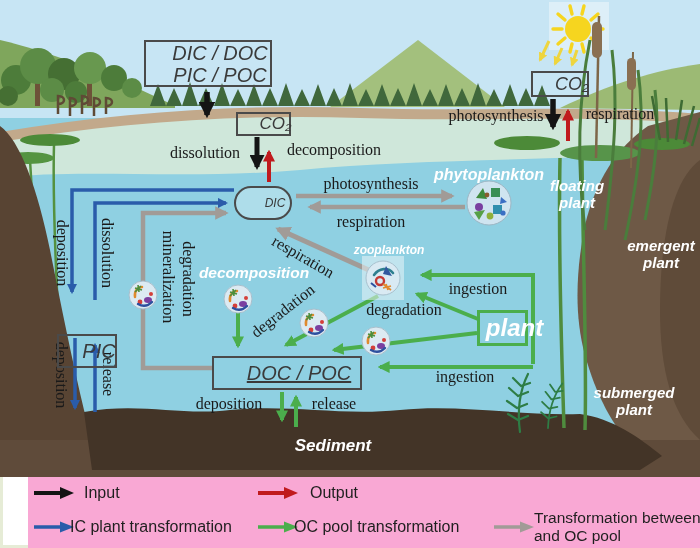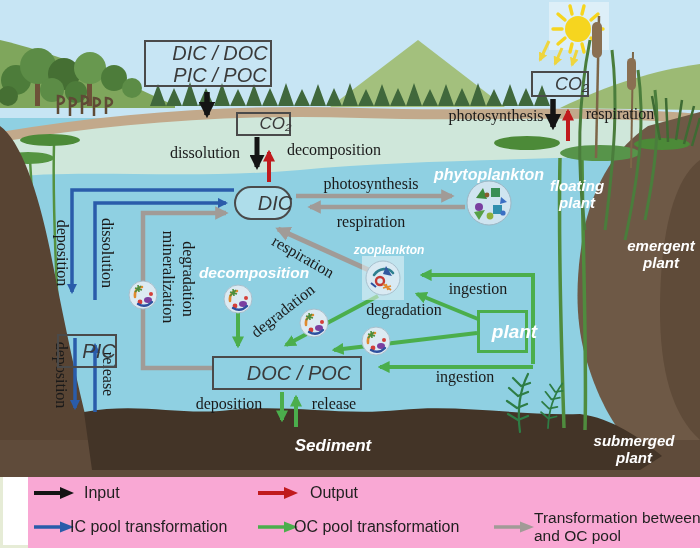--- a/index.html
+++ b/index.html
@@ -197,24 +197,24 @@
       <use href="#fern" transform="translate(520,432)"></use>
       <use href="#fern" transform="translate(548,428) scale(0.8) rotate(10)"></use>
     </svg>
 
     <div class="box" style="left:144px;top:40px;width:128px;height:47px;font-size:20px;flex-direction:column;line-height:22px;">
       <div>DIC / DOC</div>
       <div>PIC / POC</div>
     </div>
     <div class="box" style="left:236px;top:112px;width:55px;height:24px;font-size:17px;">CO₂</div>
     <div class="box" style="left:531px;top:71px;width:58px;height:26px;font-size:18px;">CO₂</div>
-    <div class="box" style="left:234px;top:186px;width:58px;height:34px;font-size:20px;background:rgba(255,255,255,0.28);border-radius:17px;">DIC</div>
+    <div class="box" style="left:234px;top:186px;width:58px;height:34px;font-size:12px;background:rgba(255,255,255,0.28);border-radius:17px;">DIC</div>
     <div class="box" style="left:57px;top:302px;width:60px;height:34px;font-size:20px;margin-top:32px;">PIC</div>
-    <div class="box" style="left:212px;top:356px;width:150px;height:34px;font-size:20px;">DOC / POC</div>
-    <div class="box" style="left:477px;top:310px;width:51px;height:43px;font-size:19px;border:3px solid #4bae4c;color:#fff;font-weight:bold;">plant</div>
+    <div class="box" style="left:212px;top:356px;width:150px;height:34px;font-size:20px;text-decoration:underline;">DOC / POC</div>
+    <div class="box" style="left:477px;top:310px;width:51px;height:36px;font-size:24px;border:3px solid #4bae4c;color:#fff;font-weight:bold;">plant</div>
 
     <div class="pos label-serif" style="left:205px;top:153px;">dissolution</div>
     <div class="pos label-serif" style="left:334px;top:150px;">decomposition</div>
     <div class="pos label-serif" style="left:496px;top:116px;">photosynthesis</div>
     <div class="pos label-serif" style="left:620px;top:114px;">respiration</div>
     <div class="pos label-serif" style="left:371px;top:184px;">photosynthesis</div>
     <div class="pos label-serif" style="left:371px;top:222px;">respiration</div>
     <div class="pos label-serif" style="left:303px;top:257px;transform:translate(-50%,-50%) rotate(30deg);">respiration</div>
     <div class="pos label-serif" style="left:283px;top:311px;transform:translate(-50%,-50%) rotate(-38deg);">degradation</div>
     <div class="pos label-serif" style="left:478px;top:289px;">ingestion</div>
@@ -228,42 +228,42 @@
     <div class="pos label-serif vert" style="left:168px;top:277px;">mineralization</div>
     <div class="pos label-serif vert" style="left:188px;top:279px;">degradation</div>
     <div class="pos label-serif vert" style="left:61px;top:375px;">deposition</div>
     <div class="pos label-serif vert" style="left:108px;top:374px;">release</div>
 
     <div class="pos label-white nowrap" style="left:489px;top:175px;font-size:16px;">phytoplankton</div>
     <div class="pos label-white nowrap" style="left:389px;top:251px;font-size:12px;">zooplankton</div>
     <div class="pos label-white nowrap" style="left:254px;top:273px;font-size:15.5px;">decomposition</div>
     <div class="pos label-white" style="left:577px;top:195px;width:64px;">floating plant</div>
     <div class="pos label-white" style="left:661px;top:255px;width:78px;">emergent plant</div>
-    <div class="pos label-white" style="left:634px;top:402px;width:94px;margin-top:48px;">submerged plant</div>
+    <div class="pos label-white" style="left:634px;top:402px;width:94px;">submerged plant</div>
     <div class="pos label-white nowrap" style="left:333px;top:446px;font-size:17px;">Sediment</div>
   </div>
 
   <div class="legend">
     <svg style="left:4px;top:9px;" width="44" height="14">
       <line x1="2" y1="7" x2="28" y2="7" stroke="#141414" stroke-width="4"></line>
         <polygon points="28,1 42,7 28,13" fill="#141414"></polygon>
     </svg>
     <div class="entry-label" style="left:56px;top:16px;">Input</div>
 
     <svg style="left:228px;top:9px;" width="44" height="14">
       <line x1="2" y1="7" x2="28" y2="7" stroke="#c01a1d" stroke-width="4"></line>
         <polygon points="28,1 42,7 28,13" fill="#c01a1d"></polygon>
     </svg>
     <div class="entry-label" style="left:282px;top:16px;">Output</div>
 
     <svg style="left:4px;top:43px;" width="44" height="14">
       <line x1="2" y1="7" x2="28" y2="7" stroke="#2a5caa" stroke-width="3.5"></line>
         <polygon points="28,1.5 42,7 28,12.5" fill="#2a5caa"></polygon>
     </svg>
-    <div class="entry-label" style="left:42px;top:50px;">IC pool transformation</div>
+    <div class="entry-label" style="left:42px;top:50px;">IC plant transformation</div>
 
     <svg style="left:228px;top:43px;" width="44" height="14">
       <line x1="2" y1="7" x2="28" y2="7" stroke="#4bae4c" stroke-width="3.5"></line>
         <polygon points="28,1.5 42,7 28,12.5" fill="#4bae4c"></polygon>
     </svg>
     <div class="entry-label" style="left:266px;top:50px;">OC pool transformation</div>
 
     <svg style="left:464px;top:43px;" width="44" height="14">
       <line x1="2" y1="7" x2="28" y2="7" stroke="#a19b97" stroke-width="3.5"></line>
         <polygon points="28,1.5 42,7 28,12.5" fill="#a19b97"></polygon>

